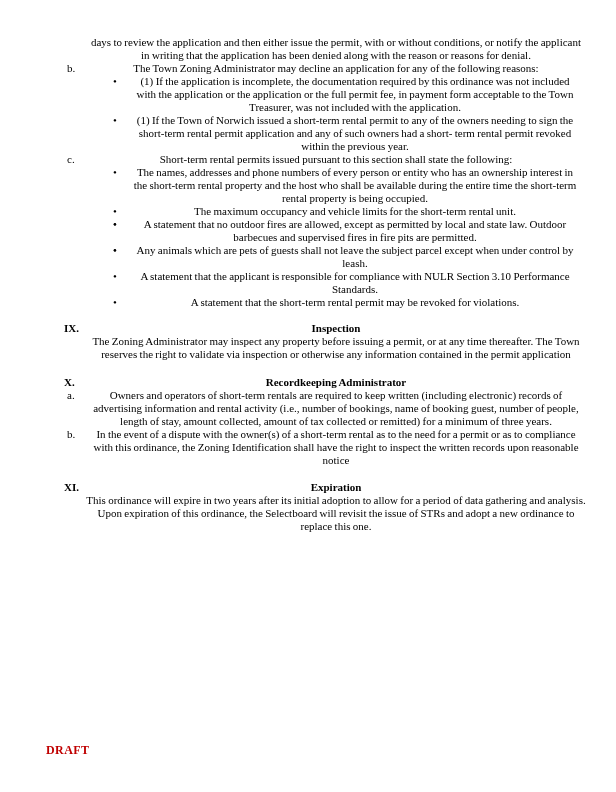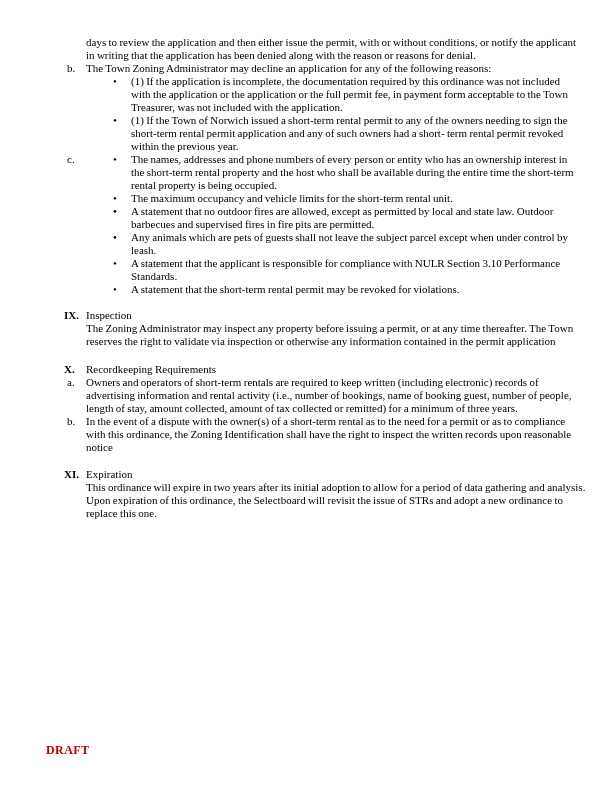--- a/index.html
+++ b/index.html
@@ -6,20 +6,21 @@
   .page {
     position: relative;
     width: 616px;
     height: 792px;
     background: #ffffff;
     font-family: "Liberation Serif", serif;
     font-size: 11px;
     line-height: 13px;
     color: #000000;
     overflow: hidden;
+    text-align: center;
   }
   .page * { margin: 0; padding: 0; }
   .content { padding-top: 36px; word-spacing: -0.4px; }
   .hang {
     margin-left: 86px;
     width: 500px;
   }
   .abc {
     position: relative;
     margin-left: 86px;
@@ -48,21 +49,21 @@
   .sec-ix { margin-top: 13px; }
   .sec-x  { margin-top: 15px; }
   .sec-xi { margin-top: 14px; }
   .section .numeral {
     position: absolute;
     left: -38px;
     top: 0;
     font-weight: bold;
     margin-left: 16px;
   }
-  .sec-title { font-weight: normal; }
+  .sec-title { font-weight: bold; }
   .section .abc { margin-left: 0; width: 500px; }
   .draft {
     position: absolute;
     left: 46px;
     top: 744px;
     font-weight: bold;
     font-size: 12px;
     letter-spacing: 0.4px;
     color: #C00000;
   }
@@ -84,20 +85,21 @@
       <span class="glyph">•</span>
       <span>(1) If the application is incomplete, the documentation required by this ordinance was not included with the application or the application or the full permit fee, in payment form acceptable to the Town Treasurer, was not included with the application.</span>
     </div>
     <div class="bullet">
       <span class="glyph">•</span>
       <span>(1) If the Town of Norwich issued a short-term rental permit to any of the owners needing to sign the short-term rental permit application and any of such owners had a short- term rental permit revoked within the previous year.</span>
     </div>
 
     <div class="abc">
       <span class="marker">c.</span>
+      <span>Short-term rental permits issued pursuant to this section shall state the following:</span>
     </div>
 
     <div class="bullet">
       <span class="glyph">•</span>
       <span>The names, addresses and phone numbers of every person or entity who has an ownership interest in the short-term rental property and the host who shall be available during the entire time the short-term rental property is being occupied.</span>
     </div>
     <div class="bullet">
       <span class="glyph">•</span>
       <span>The maximum occupancy and vehicle limits for the short-term rental unit.</span>
     </div>
@@ -128,21 +130,21 @@
       <div class="sec-head">
         <span class="numeral">IX.</span>
         <span class="sec-title">Inspection</span>
       </div>
       <p class="sec-body">The Zoning Administrator may inspect any property before issuing a permit, or at any time thereafter. The Town reserves the right to validate via inspection or otherwise any information contained in the permit application</p>
     </div>
 
     <div class="section sec-x">
       <div class="sec-head">
         <span class="numeral">X.</span>
-        <span class="sec-title">Recordkeeping Requirements</span>
+        <span class="sec-title">Recordkeeping Administrator</span>
       </div>
       <div class="abc">
         <span class="marker">a.</span>
         <span>Owners and operators of short-term rentals are required to keep written (including electronic) records of advertising information and rental activity (i.e., number of bookings, name of booking guest, number of people, length of stay, amount collected, amount of tax collected or remitted) for a minimum of three years.</span>
       </div>
       <div class="abc">
         <span class="marker">b.</span>
         <span>In the event of a dispute with the owner(s) of a short-term rental as to the need for a permit or as to compliance with this ordinance, the Zoning Identification shall have the right to inspect the written records upon reasonable notice</span>
       </div>
     </div>

